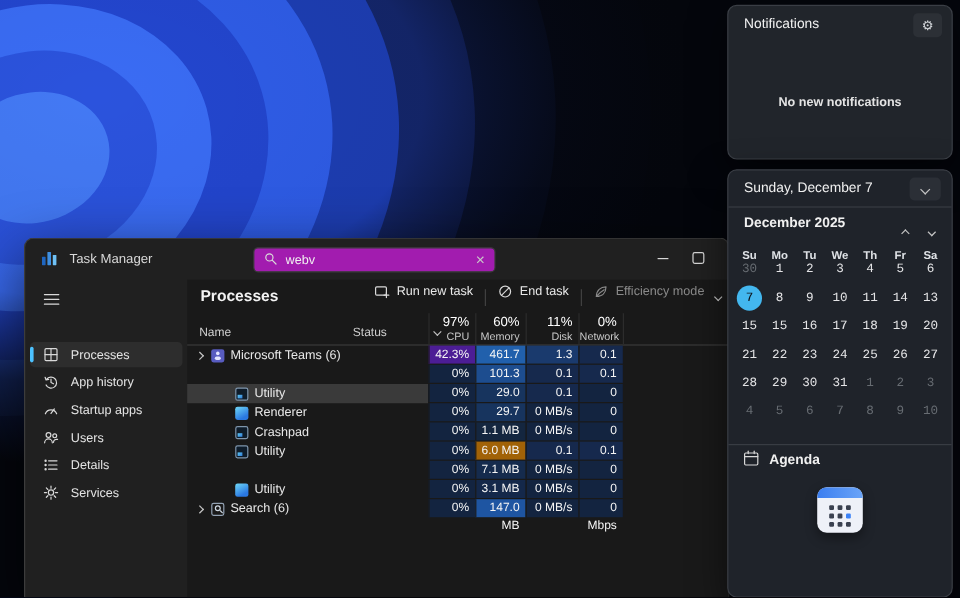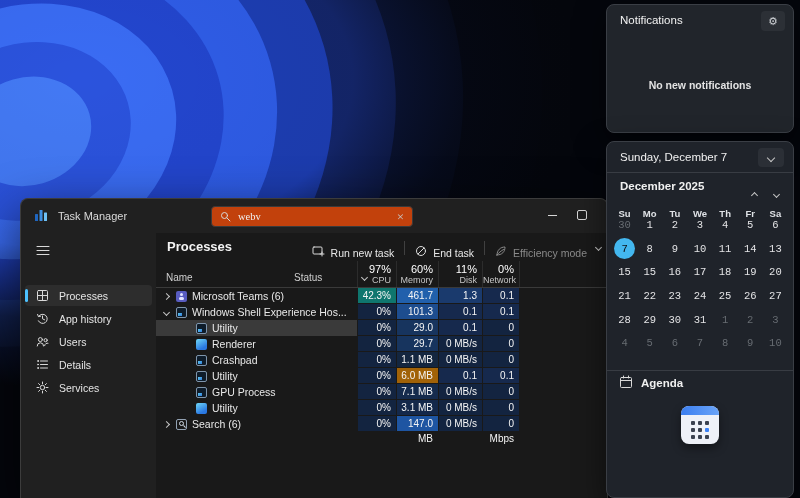--- a/index.html
+++ b/index.html
@@ -6,44 +6,44 @@
   .screen{position:relative;width:800px;height:498px;overflow:hidden;background:#04060c;
           font-family:"Liberation Sans","DejaVu Sans",sans-serif;}
   .wall{position:absolute;inset:0;}
 
   
   .tm{position:absolute;left:20px;top:198px;width:588px;height:300px;background:#202020;
       border:1px solid #3c3c3c;border-bottom:none;border-radius:8px 8px 0 0;
       box-shadow:0 18px 50px rgba(0,0,0,.65);box-sizing:border-box;}
   .tm-title{position:absolute;left:37px;top:11px;font-size:11px;color:#d9d9d9;}
   .tm-appicon{position:absolute;left:13px;top:9px;width:14px;height:14px;}
-  .tm-search{position:absolute;left:190px;top:7px;width:202px;height:21px;background:#c2410c;
+  .tm-search{position:absolute;left:190px;top:7px;width:202px;height:21px;background:#a21caf;
       border:1px solid #3a3a3a;border-radius:4px;display:flex;align-items:center;gap:7px;
-      padding:0 8px;box-sizing:border-box;font-family:Liberation Serif, serif;}
+      padding:0 8px;box-sizing:border-box;}
   .tm-search input{flex:1;background:transparent;border:none;outline:none;color:#f0f0f0;
       font-size:10.5px;font-family:inherit;padding:0;}
   .tm-search .clr{color:#c9c9c9;font-size:13px;line-height:13px;cursor:default;}
   .wcbtn{position:absolute;top:5px;width:26px;height:22px;display:flex;align-items:center;justify-content:center;}
   .wc-min{left:518px;} .wc-max{left:548px;}
   .glyph-min{width:9px;height:1px;background:#d6d6d6;}
   .glyph-max{width:8px;height:8px;border:1px solid #d6d6d6;border-radius:2px;}
 
   .tm-side{position:absolute;left:0;top:34px;width:135px;bottom:0;}
   .burger{position:absolute;left:15px;top:9px;}
   .sb-list{position:absolute;left:4px;right:4px;top:52px;}
   .sb-item{height:21px;margin-bottom:2px;display:flex;align-items:center;gap:10px;
       padding-left:10px;border-radius:4px;position:relative;color:#e4e4e4;font-size:10.5px;}
   .sb-item.sel{background:#2d2d2d;}
   .sb-item.sel::before{content:"";position:absolute;left:0;top:4px;width:3px;height:13px;border-radius:2px;background:#4cc2ff;}
   .sb-ic{width:14px;height:14px;display:flex;align-items:center;justify-content:center;}
 
   .tm-main{position:absolute;left:135px;top:34px;right:0;bottom:0;background:#191919;}
   .c-title{position:absolute;left:11px;top:6px;font-size:13px;font-weight:700;color:#f3f3f3;}
   .toolbar{position:absolute;right:3px;top:3px;height:23px;display:flex;align-items:center;}
-  .tb-btn{display:flex;align-items:flex-end;gap:6px;height:22px;padding:0 8px;border-radius:4px;
+  .tb-btn{display:flex;align-items:flex-start;gap:6px;height:22px;padding:0 8px;border-radius:4px;
       font-size:10.5px;color:#e8e8e8;white-space:nowrap;}
   .tb-btn.disabled{color:#8a8a8a;}
   .tb-sep{width:1px;height:14px;background:#404040;margin:0 2px;}
   .chev{display:inline-block;width:5px;height:5px;border-right:1px solid #c4c4c4;border-bottom:1px solid #c4c4c4;}
   .chev.down{transform:rotate(45deg);} .chev.right{transform:rotate(-45deg);} .chev.up{transform:rotate(225deg);}
   .chev.sm{width:4px;height:4px;}
 
   .t-head{position:absolute;left:0;top:28px;right:0;height:26px;border-bottom:1px solid #3a3a3a;}
   .h-name{position:absolute;left:10px;bottom:4px;font-size:10px;color:#cfcfcf;}
   .h-status{position:absolute;left:138px;bottom:4px;font-size:10px;color:#cfcfcf;}
@@ -197,20 +197,29 @@
                 <path d="M2.4,8.8 a4.6,4.6 0 1 0 0.4,-4.6"></path>
                 <polyline points="1.6,2.4 2.4,4.6 4.6,4.2"></polyline>
                 <polyline points="6.5,4 6.5,6.8 8.6,7.8"></polyline>
               </svg>
             </span>
             <span>App history</span>
           </div>
           <div class="sb-item">
             <span class="sb-ic">
               <svg class="lineic" width="13" height="13" viewBox="0 0 13 13">
+                <path d="M1.8,9.8 a5,5 0 0 1 9.4,0"></path>
+                <line x1="6.5" y1="9.5" x2="9.3" y2="5.8"></line>
+              </svg>
+            </span>
+            <span>Startup apps</span>
+          </div>
+          <div class="sb-item">
+            <span class="sb-ic">
+              <svg class="lineic" width="13" height="13" viewBox="0 0 13 13">
                 <circle cx="4.4" cy="4.6" r="2"></circle>
                 <path d="M1.2,11 a3.2,3.2 0 0 1 6.4,0"></path>
                 <circle cx="9.6" cy="5.2" r="1.6"></circle>
                 <path d="M8.6,10.6 a2.6,2.6 0 0 1 3.4,-2.4"></path>
               </svg>
             </span>
             <span>Users</span>
           </div>
           <div class="sb-item">
             <span class="sb-ic">
@@ -306,31 +315,26 @@
       </div>
 
       <div class="t-body">
           <div class="prow">
             <div class="rname">
               <span class="chev sm tchev right"></span>
               <span class="pic ic-teams"></span>
               <span class="ptext">Microsoft Teams (6)</span>
             </div>
             <div class="rstatus"></div>
-            <div class="pcell" style="left: 201px; width: 39px; background: #0f766e;">42.3%</div>
+            <div class="pcell" style="left: 201px; width: 39px; background: #4c1d95;">42.3%</div>
             <div class="pcell" style="left: 240px; width: 42px; background: rgb(33, 96, 172);">461.7 MB</div>
             <div class="pcell" style="left: 282px; width: 44px; background: rgb(26, 58, 109);">1.3 MB/s</div>
             <div class="pcell" style="left: 326px; width: 37px; background: rgb(22, 41, 77);">0.1 Mbps</div>
           </div>
           <div class="prow">
-            <div class="rname">
-              <span class="chev sm tchev down"></span>
-              <span class="pic ic-window"></span>
-              <span class="ptext">Windows Shell Experience Hos...</span>
-            </div>
             <div class="rstatus"></div>
             <div class="pcell" style="left: 201px; width: 39px; background: rgb(19, 36, 64);">0%</div>
             <div class="pcell" style="left: 240px; width: 42px; background: rgb(29, 77, 143);">101.3 MB</div>
             <div class="pcell" style="left: 282px; width: 44px; background: rgb(22, 41, 77);">0.1 MB/s</div>
             <div class="pcell" style="left: 326px; width: 37px; background: rgb(22, 41, 77);">0.1 Mbps</div>
           </div>
           <div class="prow sel">
             <div class="rname lvl1">
               <span class="pic ic-window"></span>
               <span class="ptext">Utility</span>
@@ -368,24 +372,20 @@
               <span class="pic ic-window"></span>
               <span class="ptext">Utility</span>
             </div>
             <div class="rstatus"></div>
             <div class="pcell" style="left: 201px; width: 39px; background: rgb(19, 36, 64);">0%</div>
             <div class="pcell" style="left: 240px; width: 42px; background: #a16207;">6.0 MB</div>
             <div class="pcell" style="left: 282px; width: 44px; background: rgb(22, 41, 77);">0.1 MB/s</div>
             <div class="pcell" style="left: 326px; width: 37px; background: rgb(22, 41, 77);">0.1 Mbps</div>
           </div>
           <div class="prow">
-            <div class="rname lvl1">
-              <span class="pic ic-window"></span>
-              <span class="ptext">GPU Process</span>
-            </div>
             <div class="rstatus"></div>
             <div class="pcell" style="left: 201px; width: 39px; background: rgb(19, 36, 64);">0%</div>
             <div class="pcell" style="left: 240px; width: 42px; background: rgb(21, 43, 77);">7.1 MB</div>
             <div class="pcell" style="left: 282px; width: 44px; background: rgb(19, 36, 64);">0 MB/s</div>
             <div class="pcell" style="left: 326px; width: 37px; background: rgb(19, 36, 64);">0 Mbps</div>
           </div>
           <div class="prow">
             <div class="rname lvl1">
               <span class="pic ic-blue"></span>
               <span class="ptext">Utility</span>

